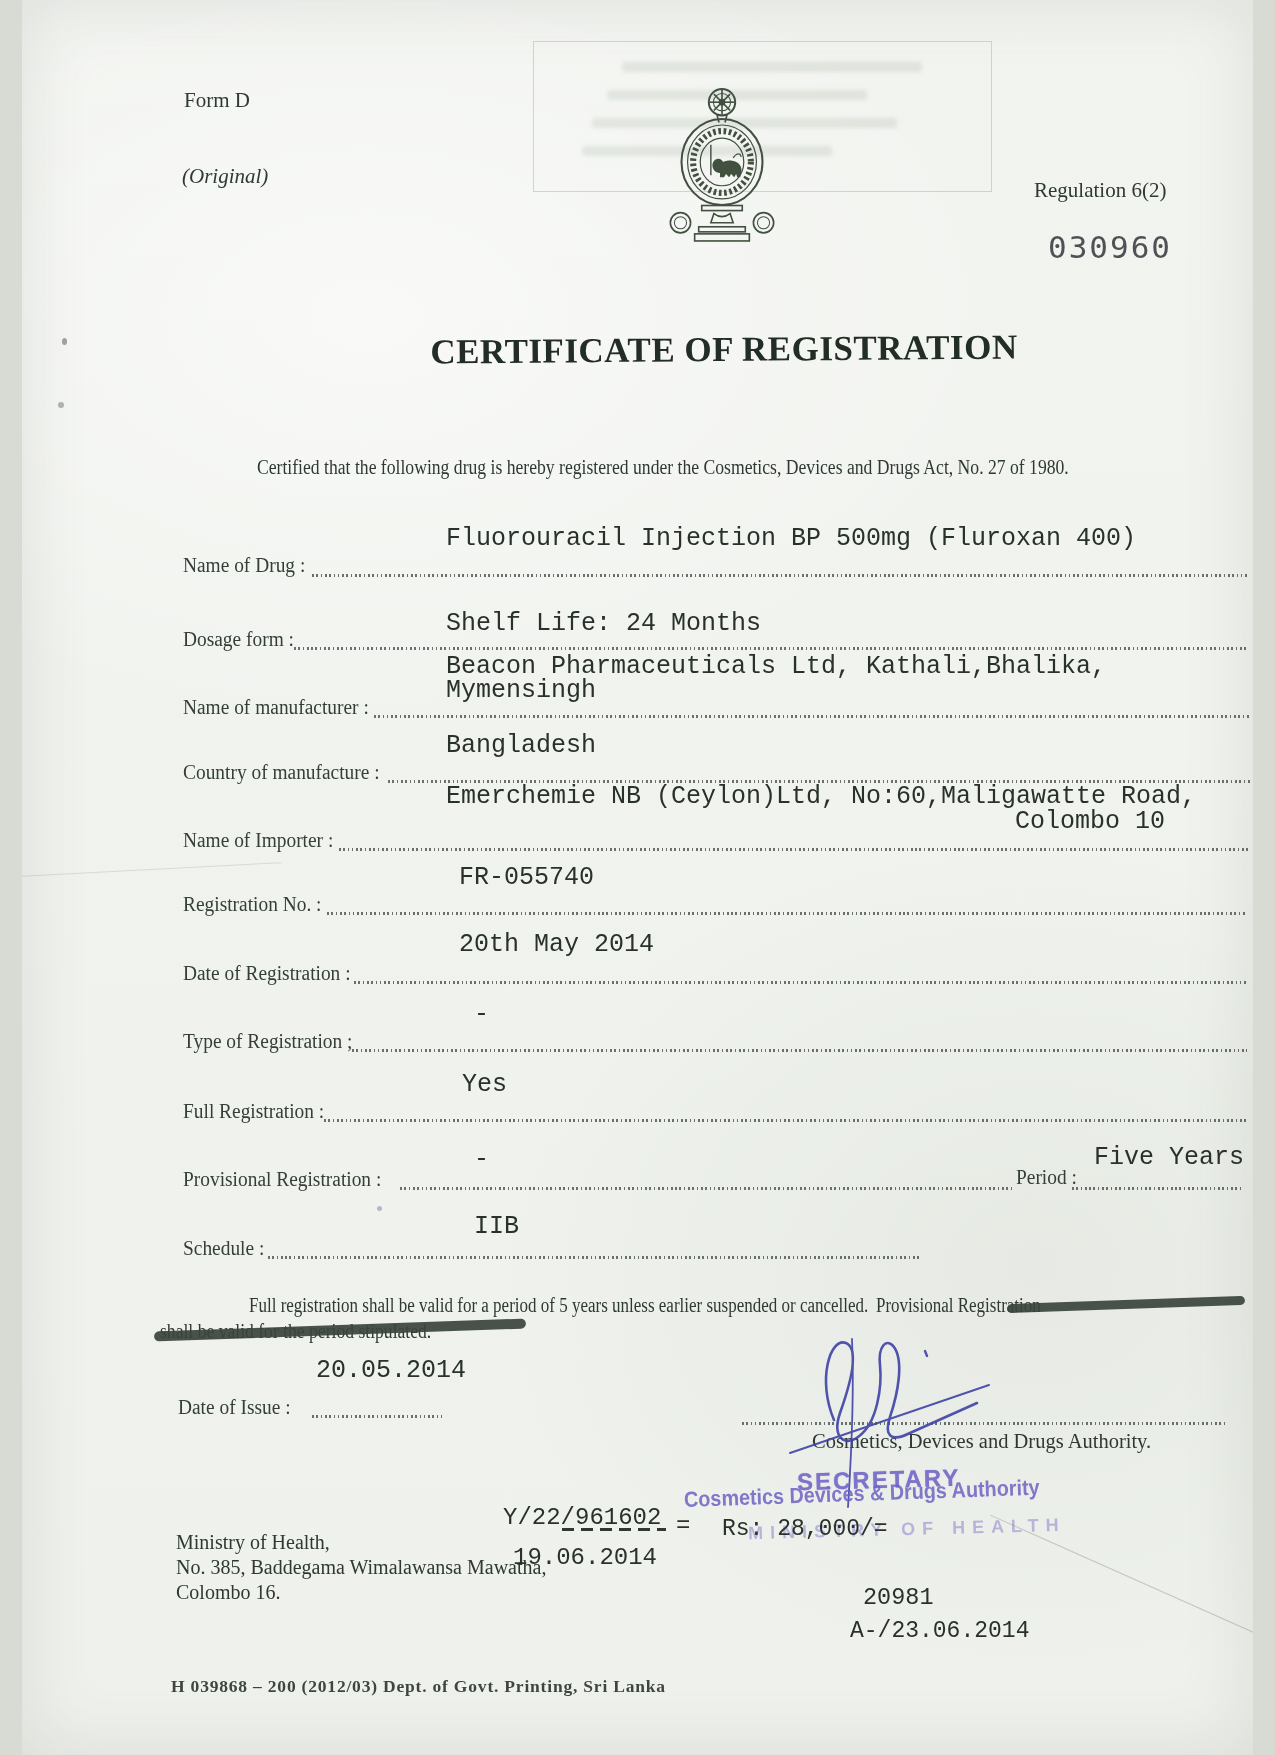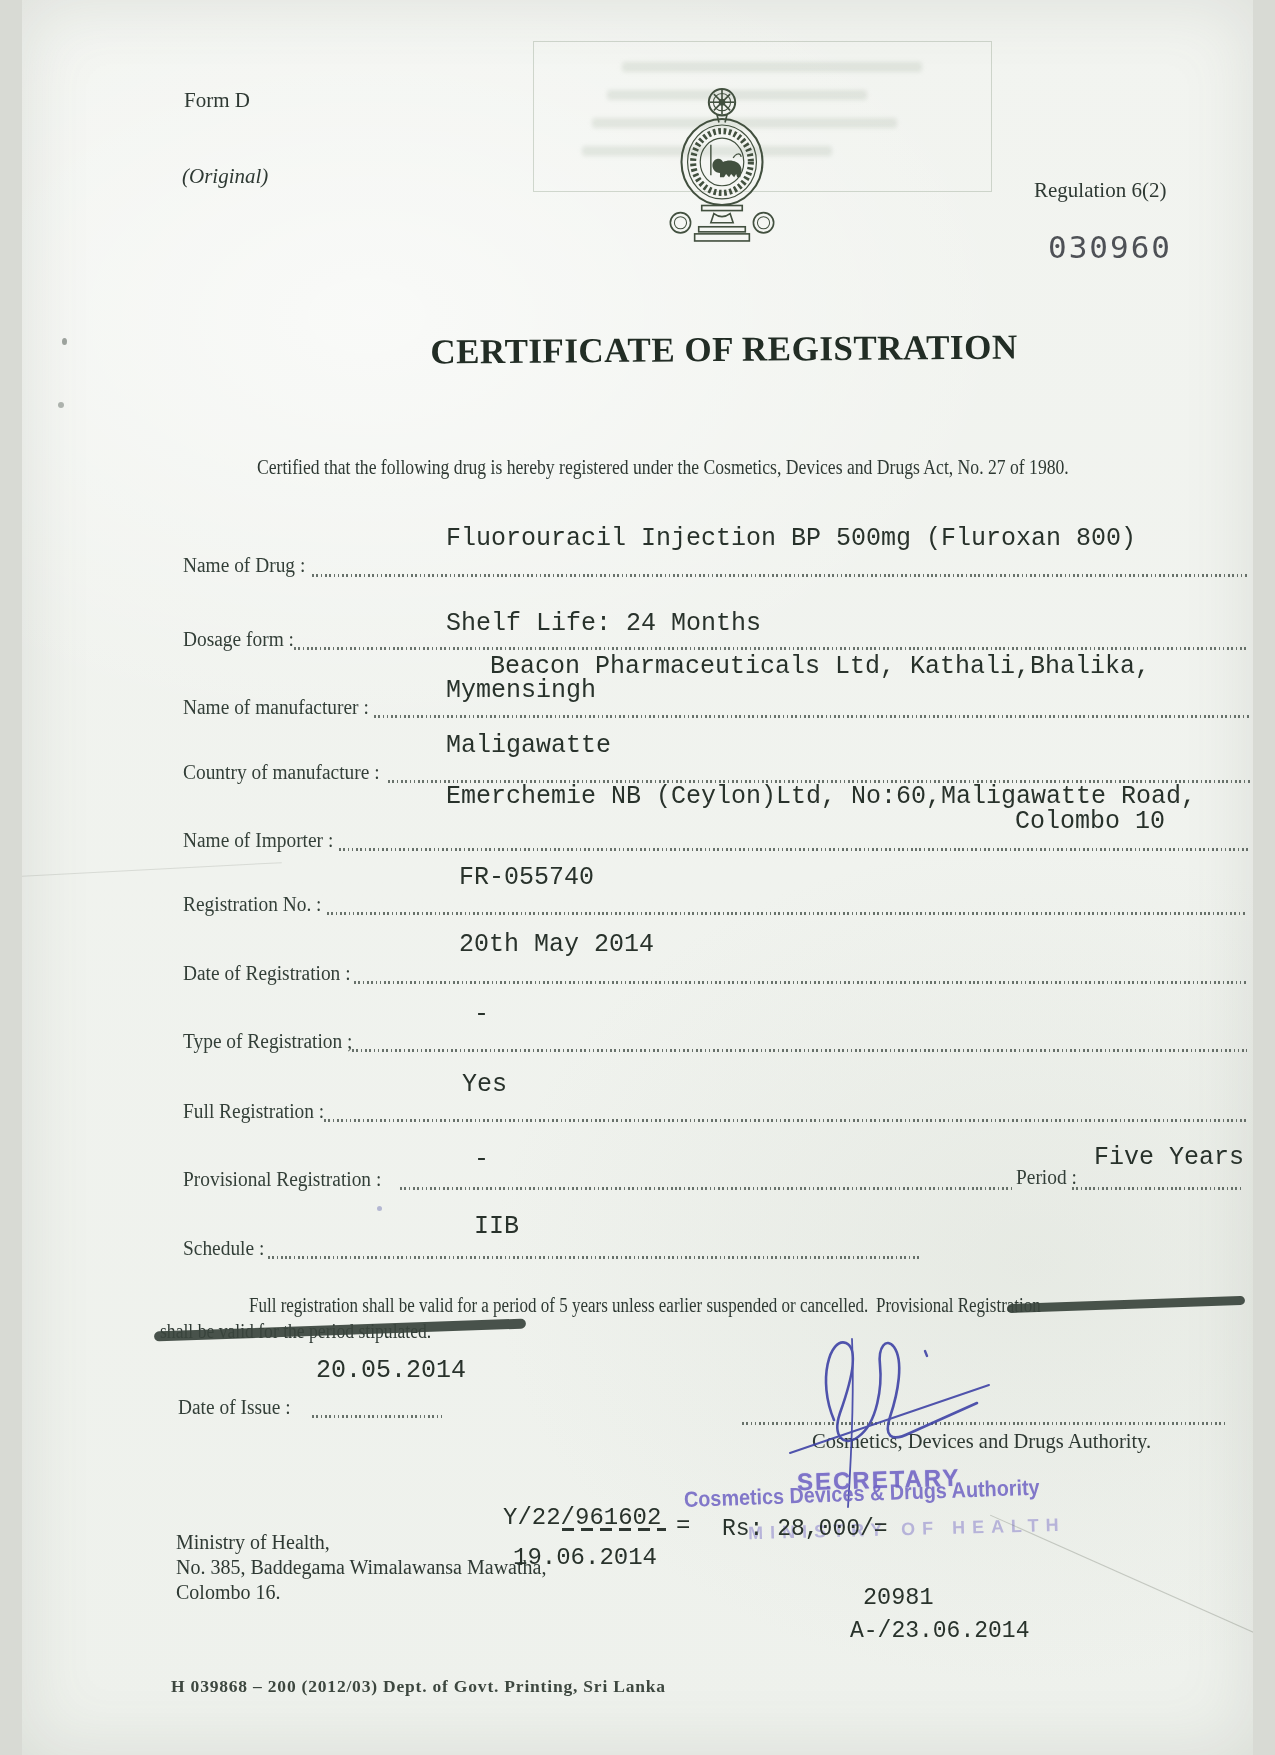--- a/index.html
+++ b/index.html
@@ -67,34 +67,34 @@
       <path d="M45 126 q8 6 16 0 l3 9 h-22 z"></path>
       <rect x="30" y="139" width="46" height="5"></rect>
       <rect x="26" y="146" width="54" height="7"></rect>
     </svg>
   </div>
 
   <div class="abs" style="left:352px;top:330px;width:700px;text-align:center;font-size:35px;font-weight:bold;color:#222d25;letter-spacing:.5px;transform:rotate(-.5deg);">CERTIFICATE OF REGISTRATION</div>
 
   <div class="abs" style="left:235px;top:456px;font-size:20.5px;transform:scaleX(.86);transform-origin:left;">Certified that the following drug is hereby registered under the Cosmetics, Devices and Drugs Act, No. 27 of 1980.</div>
 
-  <div class="val" style="left:424px;top:524px;">Fluorouracil Injection BP 500mg (Fluroxan 800)</div>
+  <div class="val" style="left:424px;top:524px;">Fluorouracil Injection BP 500mg (Fluroxan 400)</div>
   <div class="lbl" style="left:161px;top:554px;">Name of Drug :</div>
   <div class="dots" style="left:290px;top:574px;width:935px;"></div>
 
   <div class="val" style="left:424px;top:609px;">Shelf Life: 24 Months</div>
   <div class="lbl" style="left:161px;top:628px;">Dosage form :</div>
   <div class="dots" style="left:272px;top:647px;width:953px;"></div>
 
-  <div class="val" style="left:424px;top:652px;margin-left:44px;">Beacon Pharmaceuticals Ltd, Kathali,Bhalika,</div>
+  <div class="val" style="left:424px;top:652px;">Beacon Pharmaceuticals Ltd, Kathali,Bhalika,</div>
   <div class="val" style="left:424px;top:676px;">Mymensingh</div>
   <div class="lbl" style="left:161px;top:696px;">Name of manufacturer :</div>
   <div class="dots" style="left:352px;top:715px;width:876px;"></div>
 
-  <div class="val" style="left:424px;top:731px;">Maligawatte</div>
+  <div class="val" style="left:424px;top:731px;">Bangladesh</div>
   <div class="lbl" style="left:161px;top:761px;">Country of manufacture :</div>
   <div class="dots" style="left:366px;top:780px;width:862px;"></div>
 
   <div class="val" style="left:424px;top:782px;">Emerchemie NB (Ceylon)Ltd, No:60,Maligawatte Road,</div>
   <div class="val" style="left:993px;top:807px;">Colombo 10</div>
   <div class="lbl" style="left:161px;top:829px;">Name of Importer :</div>
   <div class="dots" style="left:317px;top:848px;width:911px;"></div>
 
   <div class="val" style="left:437px;top:863px;">FR-055740</div>
   <div class="lbl" style="left:161px;top:893px;">Registration No. :</div>

